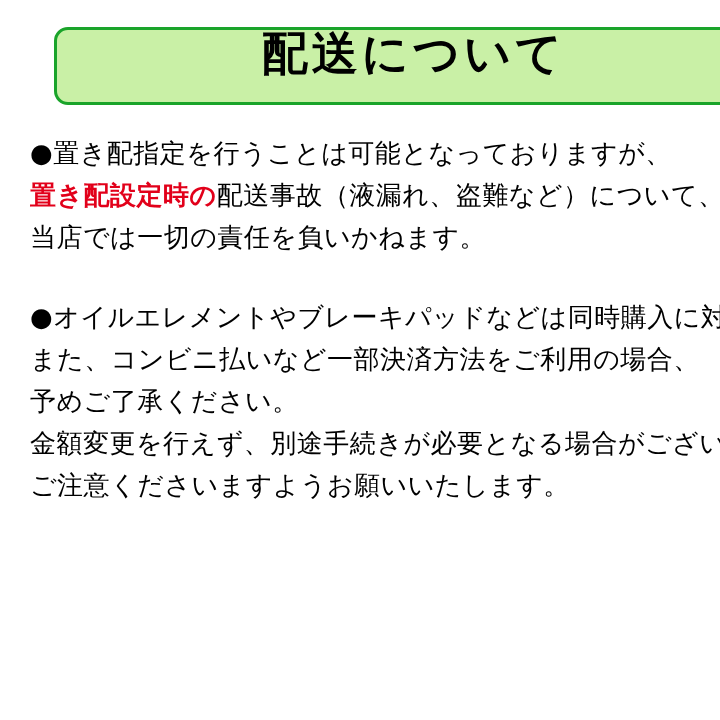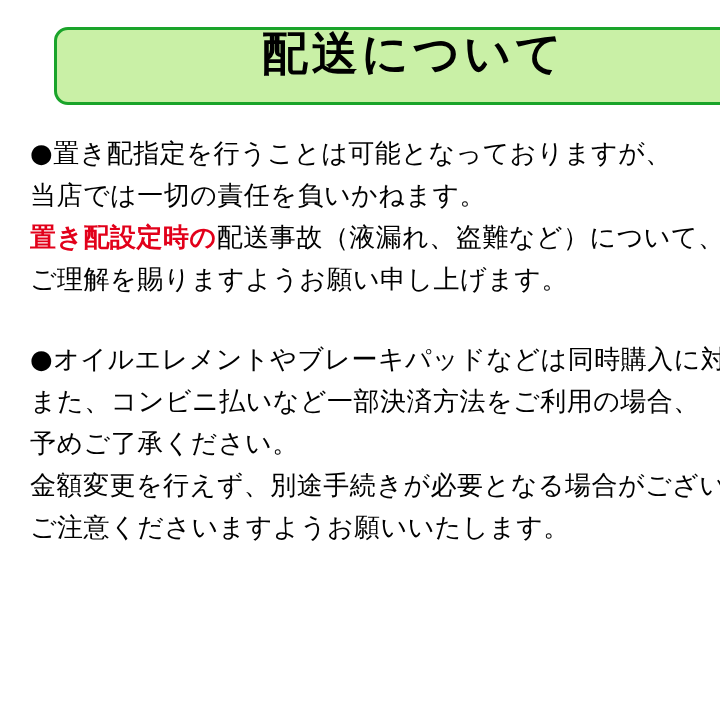--- a/index.html
+++ b/index.html
@@ -74,27 +74,24 @@
     <div class="title-text">配送について</div>
   </div>
 
   <div class="body-area">
 
     <div class="para">
       <div class="line">
         <span>●置き配指定を行うことは可能となっておりますが、</span>
       </div>
       <div class="line">
-        <span>当店では一切の責任を負いかねます。</span>
-      </div>
-      <div class="line">
         <span class="highlight-red">置き配設定時の</span><span>配送事故（液漏れ、盗難など）について、</span>
       </div>
       <div class="line">
-        <span>ご理解を賜りますようお願い申し上げます。</span>
+        <span>当店では一切の責任を負いかねます。</span>
       </div>
     </div>
 
     <div class="para">
       <div class="line">
         <span>●オイルエレメントやブレーキパッドなどは同時購入に対して</span>
       </div>
       <div class="line">
         <span>また、コンビニ払いなど一部決済方法をご利用の場合、</span>
       </div>

